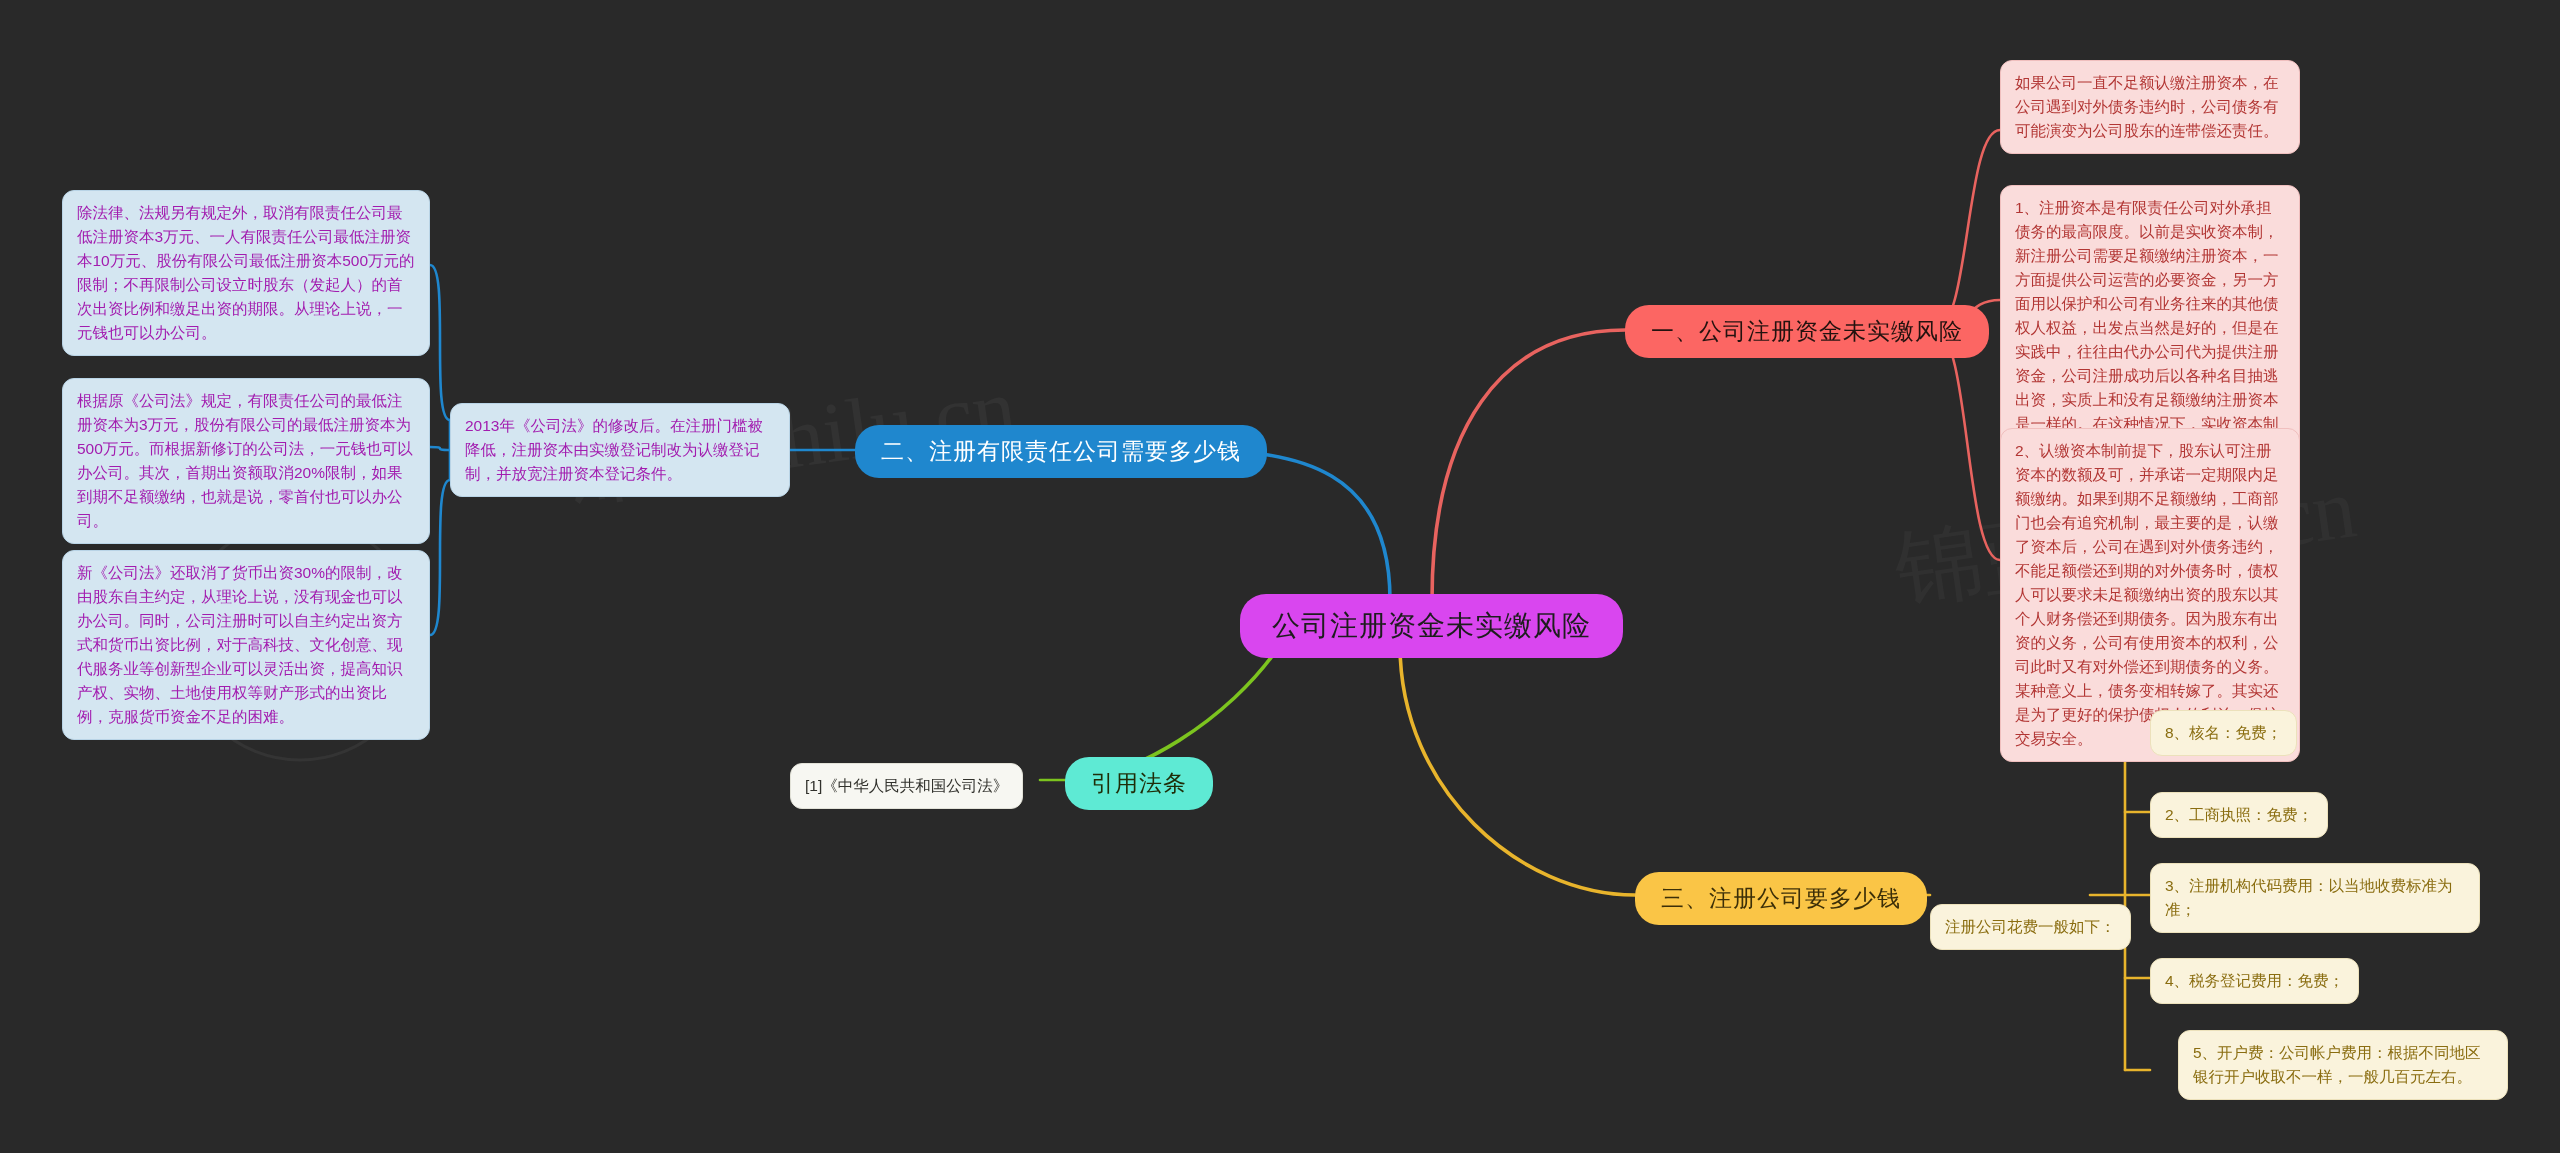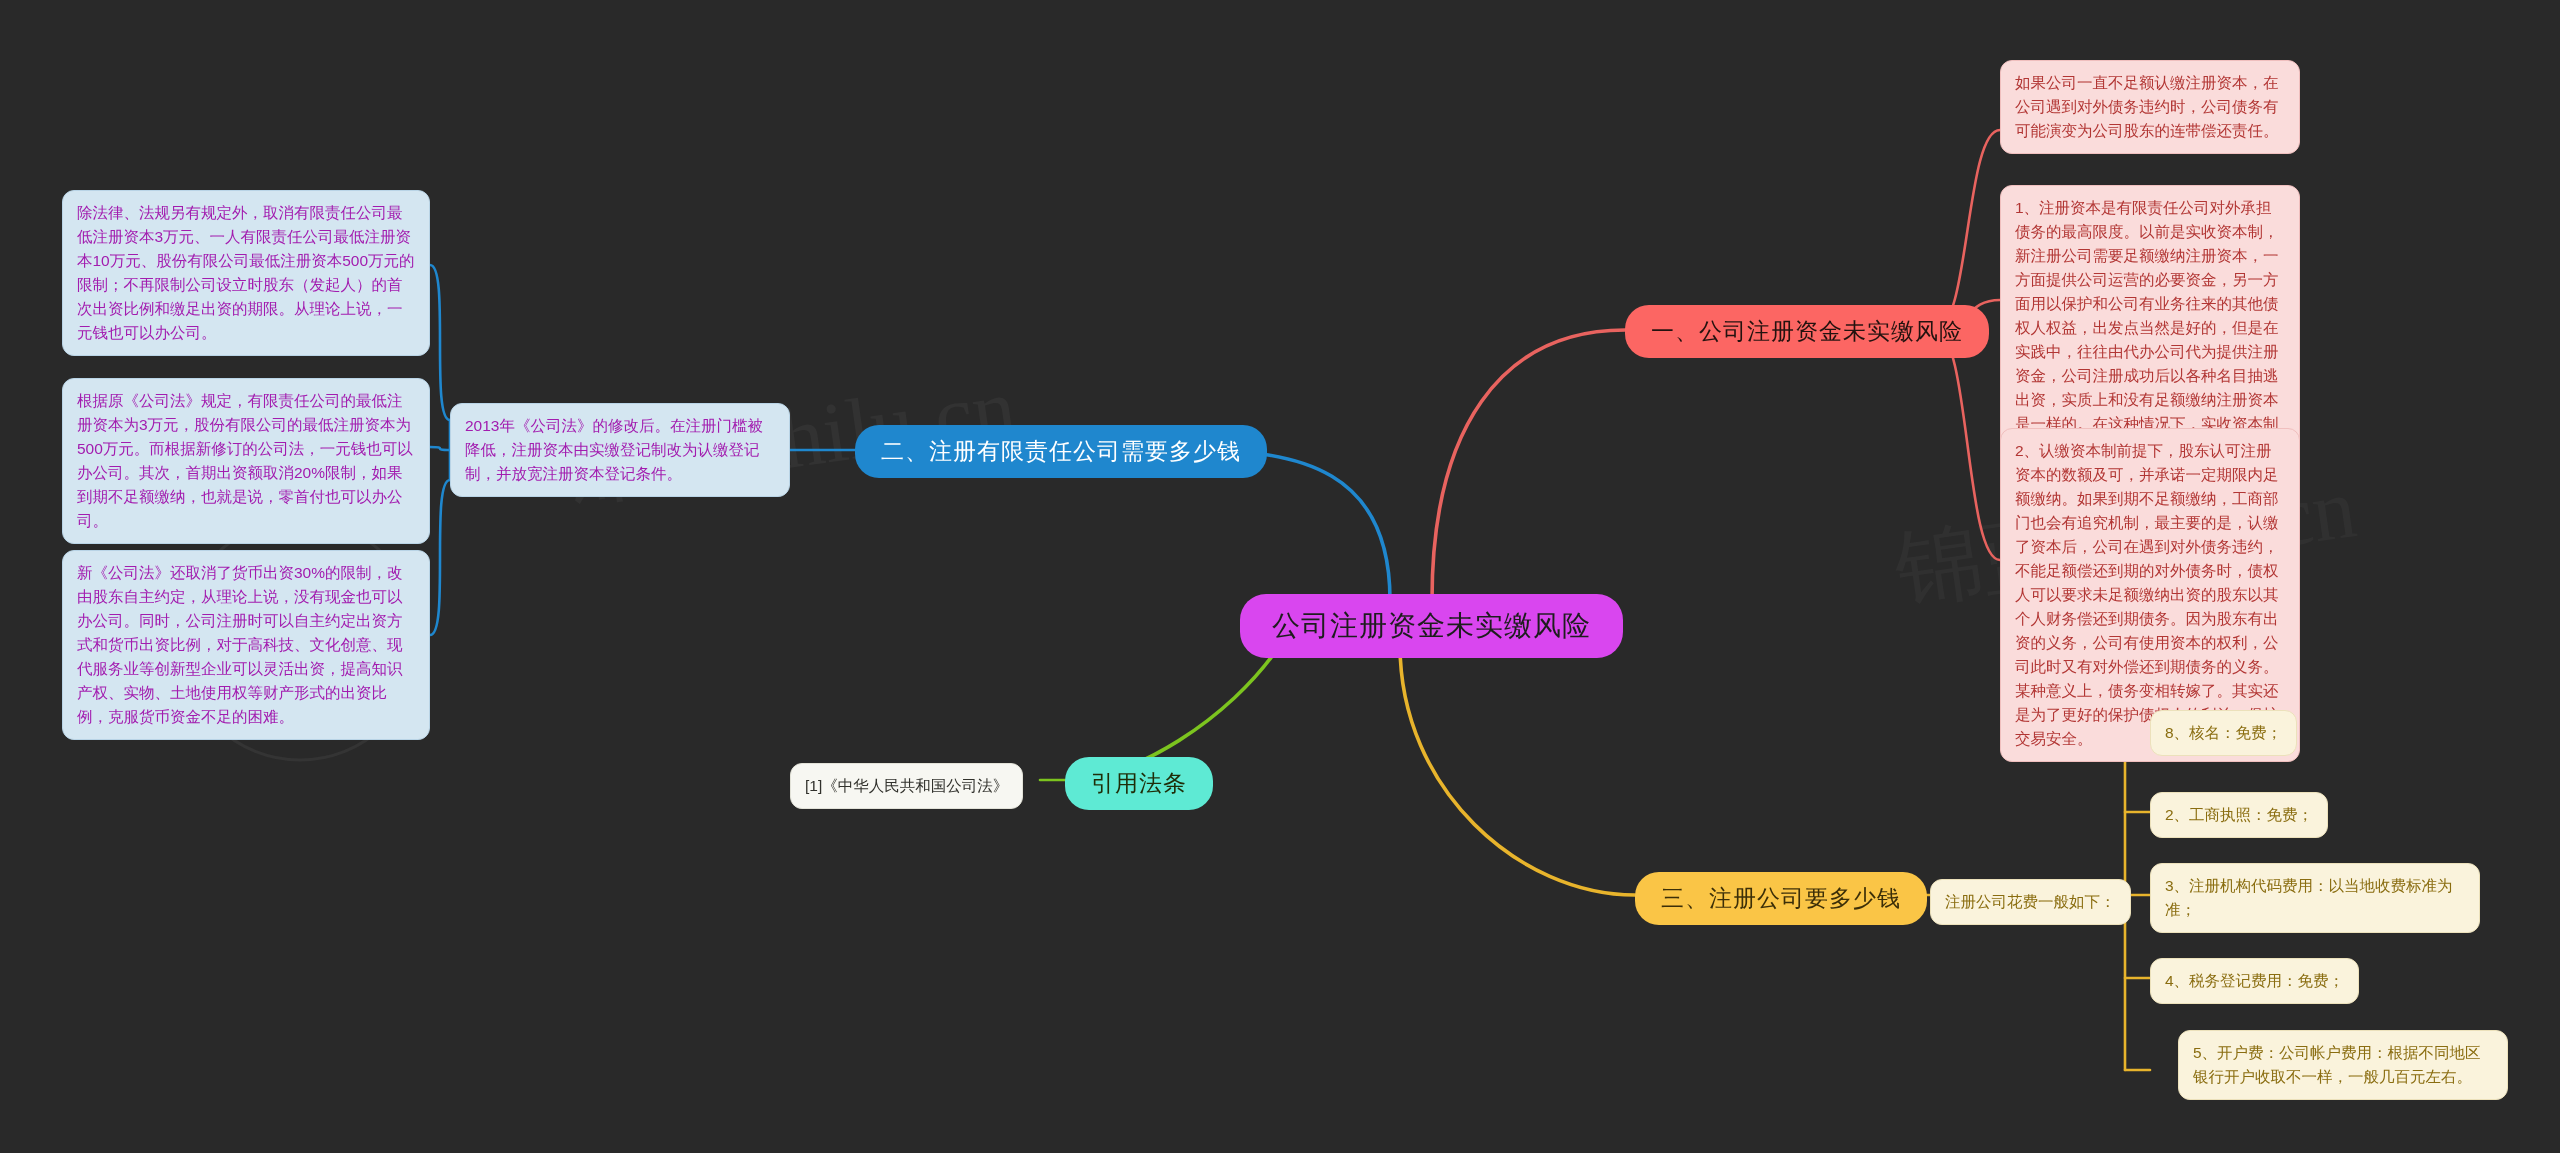--- a/index.html
+++ b/index.html
@@ -161,21 +161,21 @@
   <div class="node leaf lightblue" style="left:62px; top:378px; width:368px;">根据原《公司法》规定，有限责任公司的最低注册资本为3万元，股份有限公司的最低注册资本为500万元。而根据新修订的公司法，一元钱也可以办公司。其次，首期出资额取消20%限制，如果到期不足额缴纳，也就是说，零首付也可以办公司。</div>
 
   <div class="node leaf lightblue" style="left:62px; top:550px; width:368px;">新《公司法》还取消了货币出资30%的限制，改由股东自主约定，从理论上说，没有现金也可以办公司。同时，公司注册时可以自主约定出资方式和货币出资比例，对于高科技、文化创意、现代服务业等创新型企业可以灵活出资，提高知识产权、实物、土地使用权等财产形式的出资比例，克服货币资金不足的困难。</div>
 
   <div class="node branch green" style="left:1065px; top:757px;">引用法条</div>
 
   <div class="node leaf white" style="left:790px; top:763px;">[1]《中华人民共和国公司法》</div>
 
   <div class="node branch amber" style="left:1635px; top:872px;">三、注册公司要多少钱</div>
 
-  <div class="node leaf cream" style="left:1930px; top:879px;">注册公司花费一般如下：</div>
+  <div class="node leaf cream" style="left:1930px; top:904px;">注册公司花费一般如下：</div>
 
   <div class="node leaf cream" style="left:2150px; top:710px;">8、核名：免费；</div>
 
   <div class="node leaf cream" style="left:2150px; top:792px;">2、工商执照：免费；</div>
 
   <div class="node leaf cream" style="left:2150px; top:863px; width:330px;">3、注册机构代码费用：以当地收费标准为准；</div>
 
   <div class="node leaf cream" style="left:2150px; top:958px;">4、税务登记费用：免费；</div>
 
   <div class="node leaf cream" style="left:2150px; top:1030px; width:330px;margin-left:28px;">5、开户费：公司帐户费用：根据不同地区银行开户收取不一样，一般几百元左右。</div>

